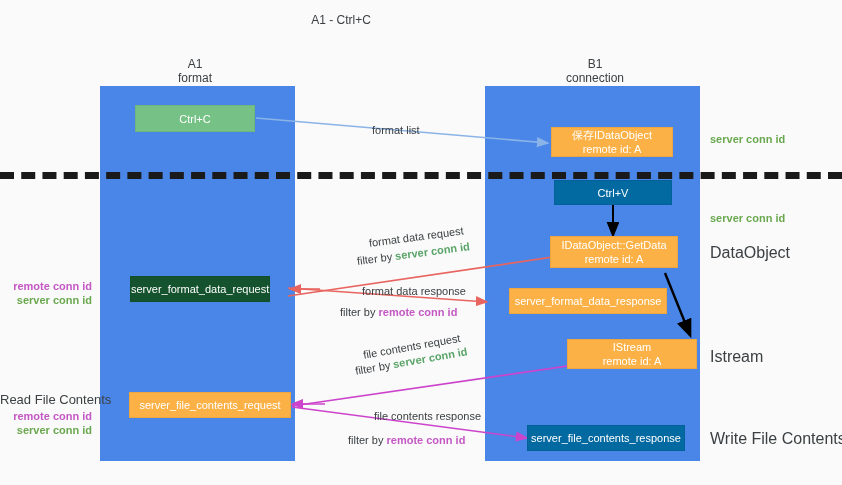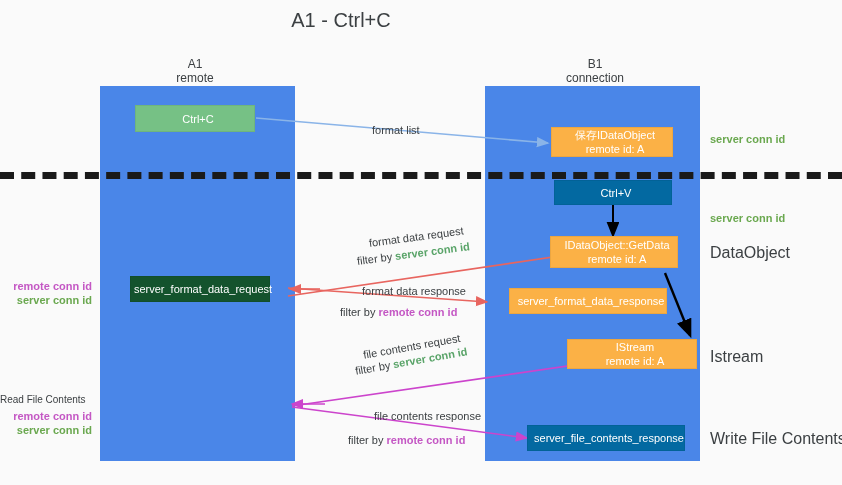--- a/index.html
+++ b/index.html
@@ -8,80 +8,79 @@
     background:#fafafa;
     font-family:"Liberation Sans", sans-serif;
     color:#3c4043;
     overflow:hidden;
   }
   #stage{position:relative;width:842px;height:485px;}
   .abs{position:absolute;}
   
   #title{
     left:0;top:10px;width:682px;text-align:center;
-    font-size:20px;line-height:21px;color:#3c4043;
+    font-size:12px;line-height:21px;color:#3c4043;
   }
   
   .lane-head{
     text-align:center;font-size:12px;line-height:14px;color:#3c4043;
   }
   #head-a1{left:120px;top:57px;width:150px;}
   #head-b1{left:520px;top:57px;width:150px;}
   
   .lane{background:#4a86e8;}
   #lane-a1{left:100px;top:86px;width:195px;height:375px;}
   #lane-b1{left:485px;top:86px;width:215px;height:375px;}
   
   .box{
     box-sizing:border-box;
     display:flex;flex-direction:column;
-    align-items:center;justify-content:center;
+    justify-content:center;
     font-size:11px;line-height:14px;
     color:#ffffff;text-align:center;
     border:1px solid rgba(0,0,0,.06);
-    padding-left:6px;
   }
   .green{background:#76c185;}
   .orange{background:#fbb146;}
   
   #wires{left:0;top:0;width:842px;height:485px;}
   
   .edge-label{
     font-size:11px;line-height:14px;color:#3c4043;white-space:nowrap;
   }
   .rot-up{transform:rotate(-7.5deg);transform-origin:left top;}
   .rot-up2{transform:rotate(-10deg);transform-origin:left top;}
   .green-t{color:#5aa469;font-weight:bold;}
   .magenta-t{color:#c457c4;font-weight:bold;}
   
   .side{font-size:11px;line-height:14px;white-space:nowrap;}
   .side-green{color:#6aa84f;font-weight:bold;}
   .conn-pair{font-size:11px;line-height:14px;text-align:right;font-weight:bold;}
   .conn-remote{color:#c457c4;}
   .conn-server{color:#6aa84f;}
   .plain-right{font-size:16px;line-height:15px;color:#3c4043;white-space:nowrap;}
-  .plain-left{font-size:10px;line-height:15px;color:#3c4043;white-space:nowrap;}
+  .plain-left{font-size:13px;line-height:15px;color:#3c4043;white-space:nowrap;text-align:right;}
   
   #divider{
     left:0;top:172px;width:842px;height:0;
     border-top:7px dashed #1a1a1a;
   }
 </style>
 </head>
 <body style="background: rgb(250, 250, 250);">
 
 <div id="stage">
 
   <div id="title" class="abs">
     <div>A1 - Ctrl+C</div>
   </div>
 
   <div id="head-a1" class="abs lane-head">
     <div>A1</div>
-    <div>remote</div>
+    <div>format</div>
   </div>
   <div id="head-b1" class="abs lane-head">
     <div>B1</div>
     <div>connection</div>
   </div>
 
   <div id="lane-a1" class="abs lane" style="background: rgb(74, 134, 232);"></div>
   <div id="lane-b1" class="abs lane" style="background: rgb(74, 134, 232);"></div>
 
   <svg id="wires" class="abs">
@@ -145,20 +144,23 @@
 
   <div class="abs box orange" style="left: 489px; top: 288px; width: 158px; height: 26px; background: rgb(251, 177, 70); margin-left: 20px;">
     <span>server_format_data_response</span>
   </div>
 
   <div class="abs box orange" style="left: 567px; top: 339px; width: 130px; height: 30px; background: rgb(251, 177, 70);">
     <span>IStream</span>
     <span>remote id: A</span>
   </div>
 
+  <div class="abs box orange" style="left: 129px; top: 392px; width: 162px; height: 26px; background: rgb(251, 177, 70);">
+    <span>server_file_contents_request</span>
+  </div>
 
   <div class="abs box orange" style="left: 527px; top: 425px; width: 158px; height: 26px; background: #0369a1;">
     <span>server_file_contents_response</span>
   </div>
 
   <div class="abs edge-label" style="left:372px;top:111px;margin-top:12px;">format list</div>
 
   <div class="abs edge-label rot-up" style="left:368px;top:236px;">format data request</div>
   <div class="abs edge-label rot-up" style="left:356px;top:254px;">
     <span>filter by </span><span class="green-t">server conn id</span>

